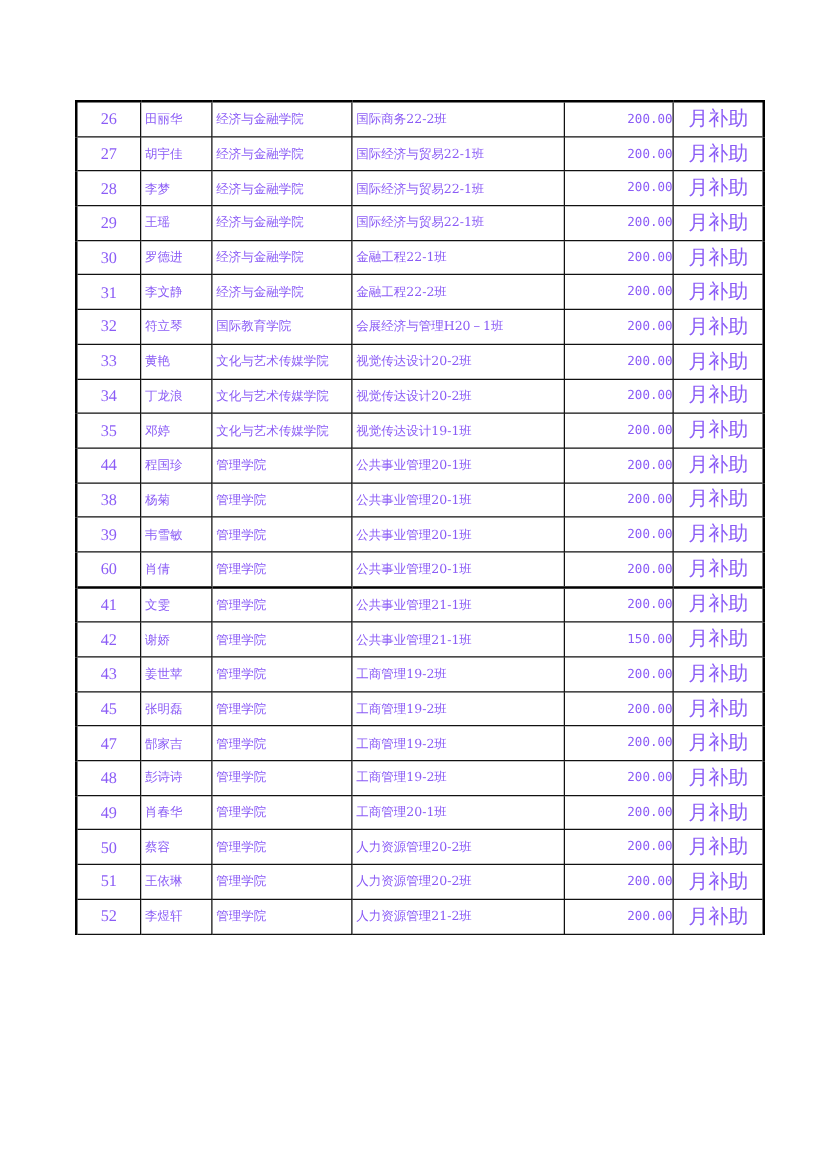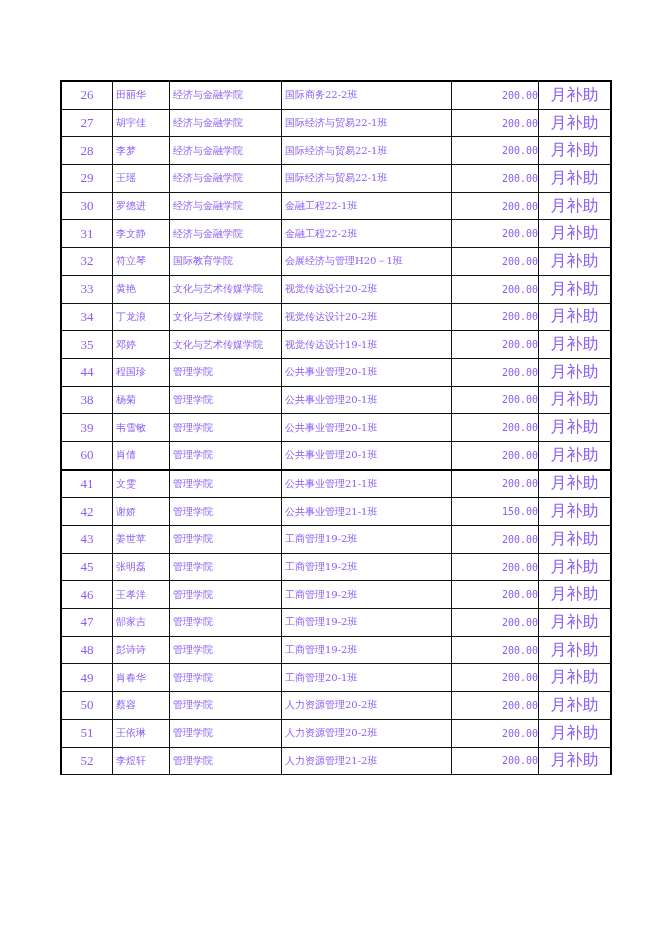--- a/index.html
+++ b/index.html
@@ -173,28 +173,20 @@
       </tr>
       <tr>
         <td class="c-no">45</td>
         <td class="c-name">张明磊</td>
         <td class="c-college">管理学院</td>
         <td class="c-class">工商管理19-2班</td>
         <td class="c-amount">200.00</td>
         <td class="c-type">月补助</td>
       </tr>
       <tr>
-        <td class="c-no">46</td>
-        <td class="c-name">王孝洋</td>
-        <td class="c-college">管理学院</td>
-        <td class="c-class">工商管理19-2班</td>
-        <td class="c-amount">200.00</td>
-        <td class="c-type">月补助</td>
-      </tr>
-      <tr>
         <td class="c-no">47</td>
         <td class="c-name">郜家吉</td>
         <td class="c-college">管理学院</td>
         <td class="c-class">工商管理19-2班</td>
         <td class="c-amount">200.00</td>
         <td class="c-type">月补助</td>
       </tr>
       <tr>
         <td class="c-no">48</td>
         <td class="c-name">彭诗诗</td>

